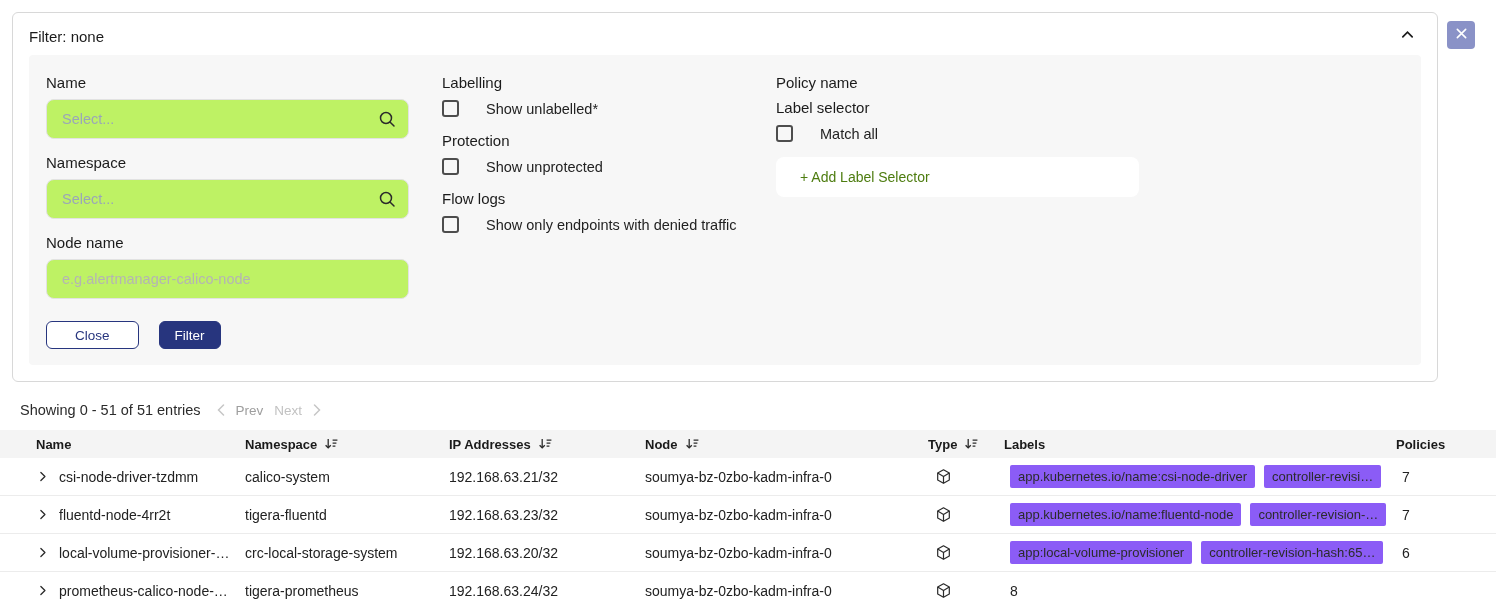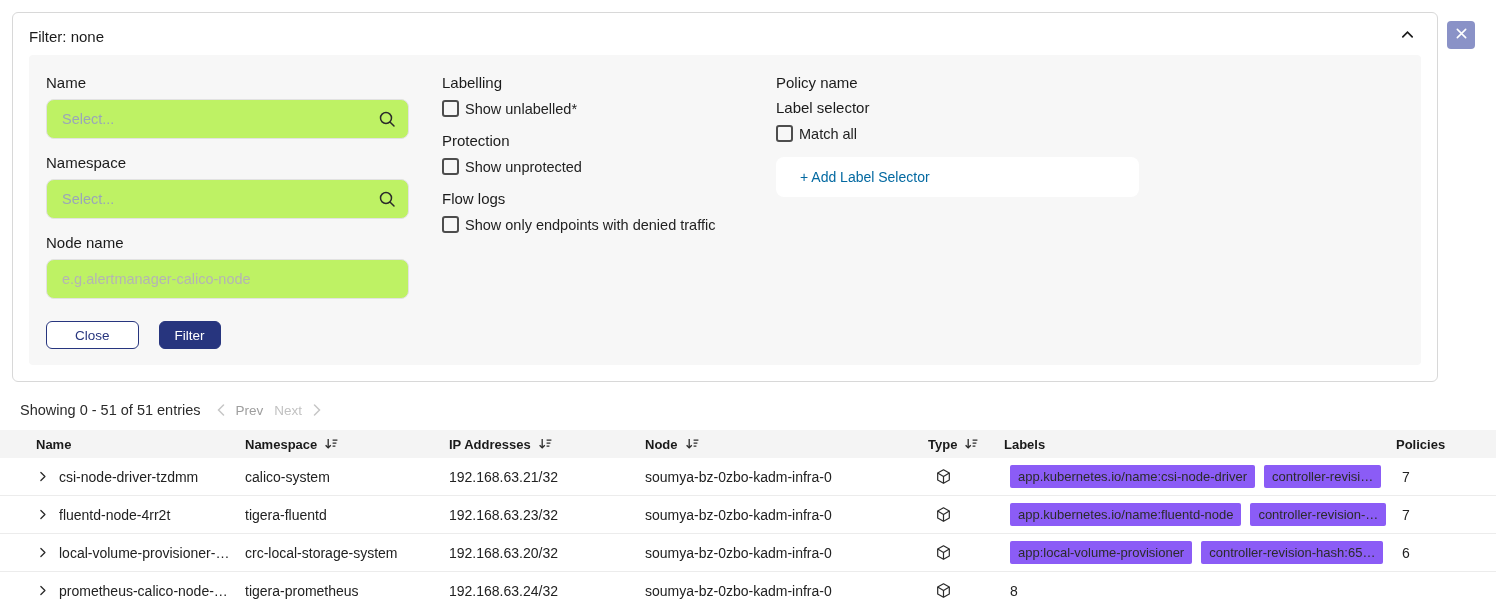--- a/index.html
+++ b/index.html
@@ -16,29 +16,29 @@
   .fcol-2 { width:301px; flex:0 0 auto; }
   .fcol-3 { width:363px; flex:0 0 auto; }
   .field-label { display:block; font-size:15px; margin-bottom:8px; color:#1b1b1b; }
   .input-wrap { position:relative; margin-bottom:15px; }
   .text-input { width:100%; height:40px; border:1px solid #e2e2e2; border-radius:8px; background:#bef264;
     padding:0 38px 0 15px; font-size:14.5px; font-family:inherit; color:#333; outline:none; }
   .text-input.select::placeholder { color:#9aa6b8; }
   .text-input.plain::placeholder { color:#b4b4b4; }
   .search-icon { position:absolute; right:13px; top:11px; pointer-events:none; }
   .section-heading { font-size:15px; margin-bottom:9px; }
-  .checkbox-row { display:flex; align-items:center; gap:6px; margin-bottom:15px; font-size:14.5px; color:#222; cursor:pointer; }
+  .checkbox-row { display:flex; align-items:center; gap:27px; margin-bottom:15px; font-size:14.5px; color:#222; cursor:pointer; }
   .checkbox { width:17px; height:17px; border:2px solid #4d4d4d; border-radius:3px; background:transparent; flex:0 0 auto; }
   .btn-row { display:flex; gap:20px; margin-top:22px; }
   .btn-close { height:28px; padding:0 28px; background:#fff; border:1px solid #27357e; color:#27357e;
     border-radius:6px; font-size:13.5px; font-family:inherit; cursor:pointer; }
   .btn-filter { height:28px; padding:0 15px; background:#27357e; border:1px solid #27357e; color:#fff;
     border-radius:6px; font-size:13.5px; font-family:inherit; cursor:pointer; }
   .add-selector-btn { width:100%; height:40px; background:#fff; border:none; border-radius:8px; text-align:left;
-    padding:0 24px; color:#0369a1; font-size:14px; font-family:inherit; cursor:pointer; }
+    padding:0 24px; color:#4d7c0f; font-size:14px; font-family:inherit; cursor:pointer; }
   .dismiss-btn { position:absolute; top:21px; left:1447px; width:28px; height:28px; background:#8a92c7;
     border:none; border-radius:4px; display:flex; align-items:center; justify-content:center; cursor:pointer; }
 
   
   .pagination-row { display:flex; justify-content:flex-start; align-items:center; gap:16px; padding:8px 20px 12px; }
   .page-summary { font-size:14.5px; color:#2b2b2b; }
   .pager { display:flex; align-items:center; gap:11px; }
   .pager-prev { font-size:13.5px; color:#9e9e9e; cursor:default; }
   .pager-next { font-size:13.5px; color:#c2c2c2; cursor:default; }
 

